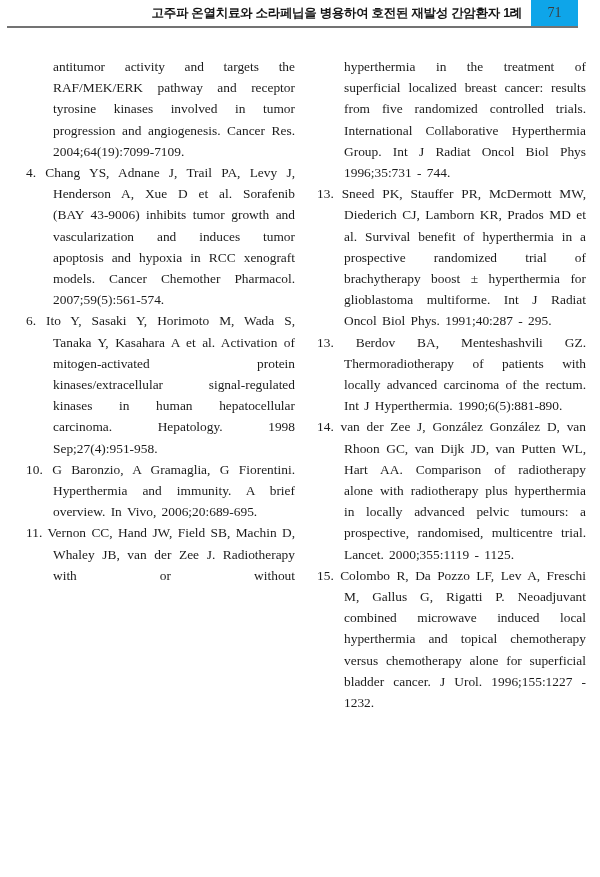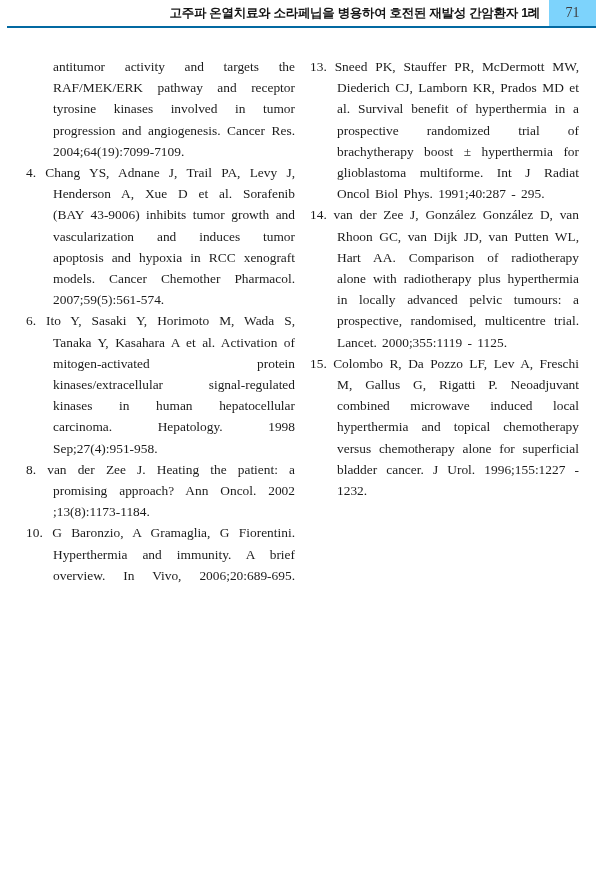--- a/index.html
+++ b/index.html
@@ -6,53 +6,53 @@
   .page {
     position: relative;
     width: 600px;
     height: 877px;
     background: #ffffff;
     overflow: hidden;
     color: #1b1b1b;
   }
   .page-header {
     position: absolute;
-    top: 0; left: 7px; right: 4px;
+    top: 0; left: 7px; right: 22px;
     height: 26px;
-    border-bottom: 2px solid #0369a1;
+    border-bottom: 2px solid #737373;
     display: flex;
     align-items: center;
     justify-content: flex-end;
   }
   .header-title {
     font-family: "Liberation Sans", sans-serif;
     font-weight: 700;
     font-size: 12.5px;
     letter-spacing: -0.3px;
     color: #141414;
     margin-right: 9px;
     white-space: nowrap;
   }
   .page-number-box {
     align-self: stretch;
     width: 47px;
-    background: #7dd3fc;
+    background: #0ea5e9;
     display: flex;
     align-items: center;
     justify-content: center;
     font-family: "Liberation Serif", serif;
     font-size: 14px;
     color: #3d3d3d;
   }
   .ref-columns {
     position: absolute;
     top: 56px;
     left: 26px;
     display: flex;
-    gap: 15px;
+    gap: 22px;
     font-family: "Liberation Serif", serif;
     font-size: 13.4px;
     line-height: 21.2px;
     text-align: justify;
     word-spacing: 2px;
     color: #1b1b1b;
   }
   .ref-column { width: 269px; }
   .ref-item {
     padding-left: 27px;
@@ -77,30 +77,32 @@
   <main class="ref-columns">
     <div class="ref-column" id="col-left">
   <div class="ref-item no-number"><span class="ref-number"></span> <span class="ref-text">antitumor activity and targets the RAF/MEK/ERK pathway and receptor tyrosine kinases involved in tumor progression and angiogenesis. Cancer Res. 2004;64(19):7099-7109.</span></div>
 
   <div class="ref-item"><span class="ref-number">4.</span> <span class="ref-text">Chang YS, Adnane J, Trail PA, Levy J, Henderson A, Xue D et al. Sorafenib (BAY 43-9006) inhibits tumor growth and vascularization and induces tumor apoptosis and hypoxia in RCC xenograft models. Cancer Chemother Pharmacol. 2007;59(5):561-574.</span></div>
 
 
   <div class="ref-item"><span class="ref-number">6.</span> <span class="ref-text">Ito Y, Sasaki Y, Horimoto M, Wada S, Tanaka Y, Kasahara A et al. Activation of mitogen-activated protein kinases/extracellular signal-regulated kinases in human hepatocellular carcinoma. Hepatology. 1998 Sep;27(4):951-958.</span></div>
 
 
-  <div class="ref-item"><span class="ref-number">8.</span> <span class="ref-text">van der Zee J. Heating the patient: a promising approach? Ann Oncol. 2002 ;13(8):1173-1184.</span></div>
 
 
   <div class="ref-item"><span class="ref-number">10.</span> <span class="ref-text">G Baronzio, A Gramaglia, G Fiorentini. Hyperthermia and immunity. A brief overview. In Vivo, 2006;20:689-695.</span></div>
 
+  <div class="ref-item"><span class="ref-number">11.</span> <span class="ref-text">Vernon CC, Hand JW, Field SB, Machin D, Whaley JB, van der Zee J. Radiotherapy with or without</span></div>
 </div>
     <div class="ref-column" id="col-right">
+  <div class="ref-item no-number"><span class="ref-number"></span> <span class="ref-text">hyperthermia in the treatment of superficial localized breast cancer: results from five randomized controlled trials. International Collaborative Hyperthermia Group. Int J Radiat Oncol Biol Phys 1996;35:731 - 744.</span></div>
 
   <div class="ref-item"><span class="ref-number">13.</span> <span class="ref-text">Sneed PK, Stauffer PR, McDermott MW, Diederich CJ, Lamborn KR, Prados MD et al. Survival benefit of hyperthermia in a prospective randomized trial of brachytherapy boost ± hyperthermia for glioblastoma multiforme. Int J Radiat Oncol Biol Phys. 1991;40:287 - 295.</span></div>
 
+  <div class="ref-item"><span class="ref-number">13.</span> <span class="ref-text">Berdov BA, Menteshashvili GZ. Thermoradiotherapy of patients with locally advanced carcinoma of the rectum. Int J Hyperthermia. 1990;6(5):881-890.</span></div>
 
   <div class="ref-item"><span class="ref-number">14.</span> <span class="ref-text">van der Zee J, González González D, van Rhoon GC, van Dijk JD, van Putten WL, Hart AA. Comparison of radiotherapy alone with radiotherapy plus hyperthermia in locally advanced pelvic tumours: a prospective, randomised, multicentre trial. Lancet. 2000;355:1119 - 1125.</span></div>
 
   <div class="ref-item"><span class="ref-number">15.</span> <span class="ref-text">Colombo R, Da Pozzo LF, Lev A, Freschi M, Gallus G, Rigatti P. Neoadjuvant combined microwave induced local hyperthermia and topical chemotherapy versus chemotherapy alone for superficial bladder cancer. J Urol. 1996;155:1227 - 1232.</span></div>
 
 </div>
   </main>
 </div>
 
 </body></html>

